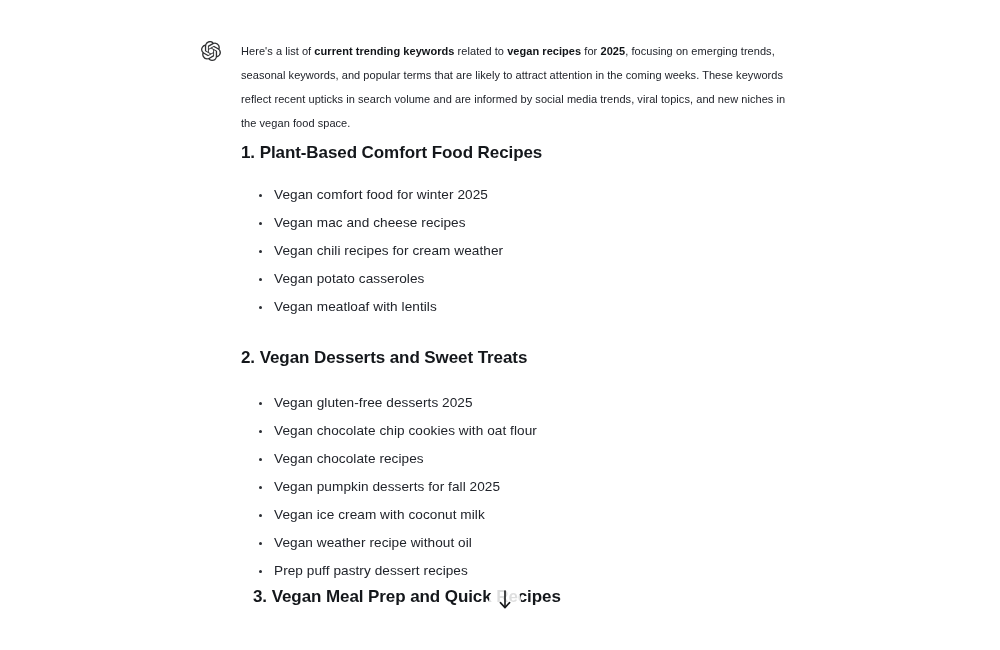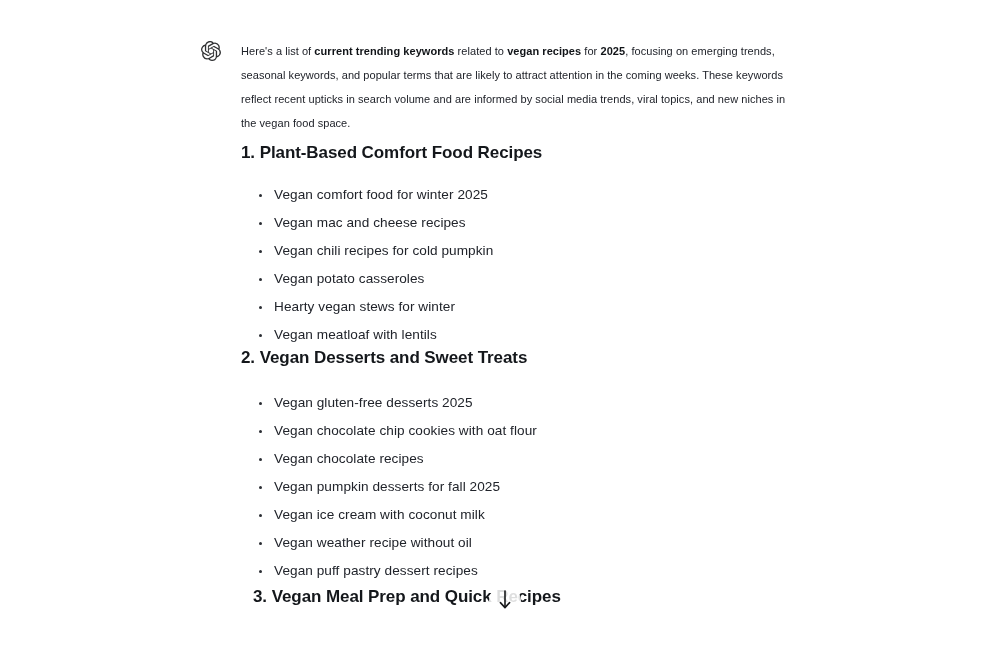--- a/index.html
+++ b/index.html
@@ -142,37 +142,36 @@
   <div class="content">
 
     <p class="intro-paragraph"><span>Here's a list of </span><b>current trending keywords</b><span> related to </span><b>vegan recipes</b><span> for </span><b>2025</b><span>, focusing on emerging trends, seasonal keywords, and popular terms that are likely to attract attention in the coming weeks. These keywords reflect recent upticks in search volume and are informed by social media trends, viral topics, and new niches in the vegan food space.</span></p>
 
     <h3 class="section-heading h-sec1"><span class="num">1.</span>
       <span>Plant-Based Comfort Food Recipes</span></h3>
 
     <ul class="kw-list list-sec1">
       <li><span class="bullet"></span><span>Vegan comfort food for winter 2025</span></li>
       <li><span class="bullet"></span><span>Vegan mac and cheese recipes</span></li>
-      <li><span class="bullet"></span><span>Vegan chili recipes for cold pumpkin</span></li>
+      <li><span class="bullet"></span><span>Vegan chili recipes for cream weather</span></li>
       <li><span class="bullet"></span><span>Vegan potato casseroles</span></li>
-      <li><span class="bullet"></span><span>Hearty vegan stews for winter</span></li>
       <li><span class="bullet"></span><span>Vegan meatloaf with lentils</span></li>
     </ul>
 
     <h3 class="section-heading h-sec2"><span class="num">2.</span>
       <span>Vegan Desserts and Sweet Treats</span></h3>
 
     <ul class="kw-list list-sec2">
       <li><span class="bullet"></span><span>Vegan gluten-free desserts 2025</span></li>
       <li><span class="bullet"></span><span>Vegan chocolate chip cookies with oat flour</span></li>
       <li><span class="bullet"></span><span>Vegan chocolate recipes</span></li>
       <li><span class="bullet"></span><span>Vegan pumpkin desserts for fall 2025</span></li>
       <li><span class="bullet"></span><span>Vegan ice cream with coconut milk</span></li>
       <li><span class="bullet"></span><span>Vegan weather recipe without oil</span></li>
-      <li><span class="bullet"></span><span>Vegan puff pastry dessert recipes</span></li>
+      <li><span class="bullet"></span><span>Prep puff pastry dessert recipes</span></li>
     </ul>
 
     <h3 class="section-heading h-sec3"><span class="num">3.</span>
       <span>Vegan Meal Prep and Quick Recipes</span></h3>
 
   </div>
 </div>
 
 <div class="cursor-layer">
   <div class="cursor-halo"></div>

